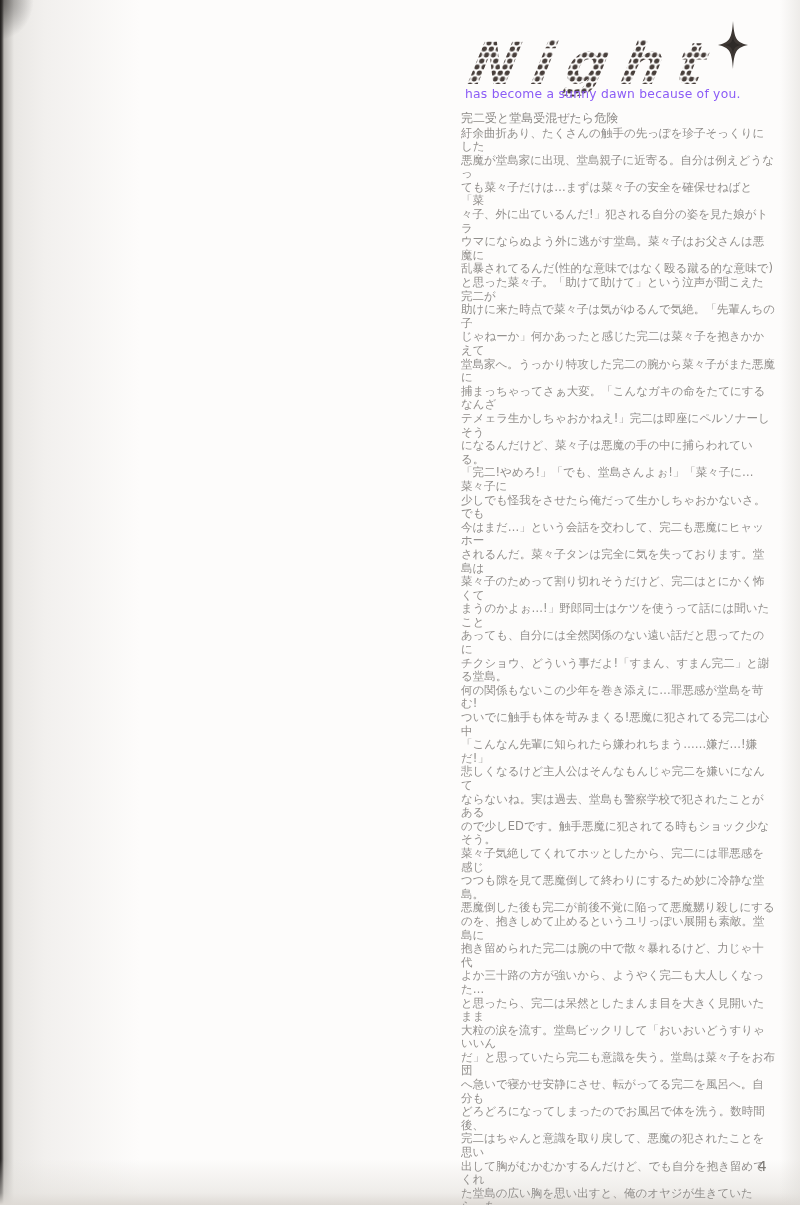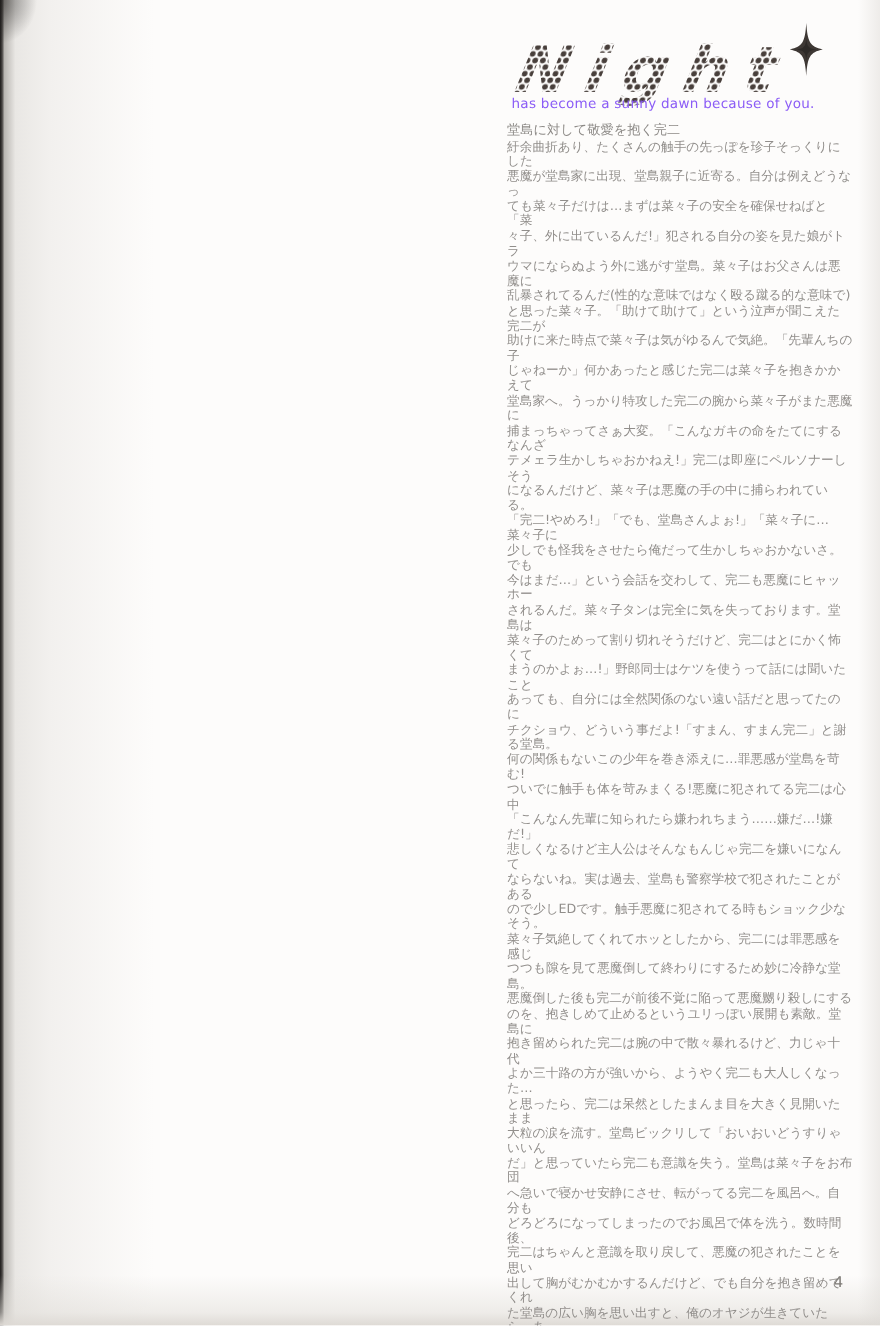--- a/index.html
+++ b/index.html
@@ -95,21 +95,21 @@
       </g>
     </svg>
 
     <svg class="sparkle" width="40" height="48" viewBox="0 0 40 48" aria-hidden="true">
       <path d="M20 0 C21.2 17 23 21.5 35 24 C23 26.5 21.2 31 20 48 C18.8 31 17 26.5 5 24 C17 21.5 18.8 17 20 0 Z" fill="#3e3834"></path>
       <path d="M20 14 C20.5 21 22 23.2 29 24 C22 24.8 20.5 27 20 34 C19.5 27 18 24.8 11 24 C18 23.2 19.5 21 20 14 Z" fill="#2e2a27"></path>
     </svg>
 
     <div class="tagline">has become a sunny dawn because of you.</div>
 
-    <div class="article-title">堂島に対して敬愛を抱く完二</div>
+    <div class="article-title">完二受と堂島受混ぜたら危険</div>
 
     <div class="article-body">紆余曲折あり、たくさんの触手の先っぽを珍子そっくりにした
 悪魔が堂島家に出現、堂島親子に近寄る。自分は例えどうなっ
 ても菜々子だけは…まずは菜々子の安全を確保せねばと「菜
 々子、外に出ているんだ!」犯される自分の姿を見た娘がトラ
 ウマにならぬよう外に逃がす堂島。菜々子はお父さんは悪魔に
 乱暴されてるんだ(性的な意味ではなく殴る蹴る的な意味で)
 と思った菜々子。「助けて助けて」という泣声が聞こえた完二が
 助けに来た時点で菜々子は気がゆるんで気絶。「先輩んちの子
 じゃねーか」何かあったと感じた完二は菜々子を抱きかかえて

